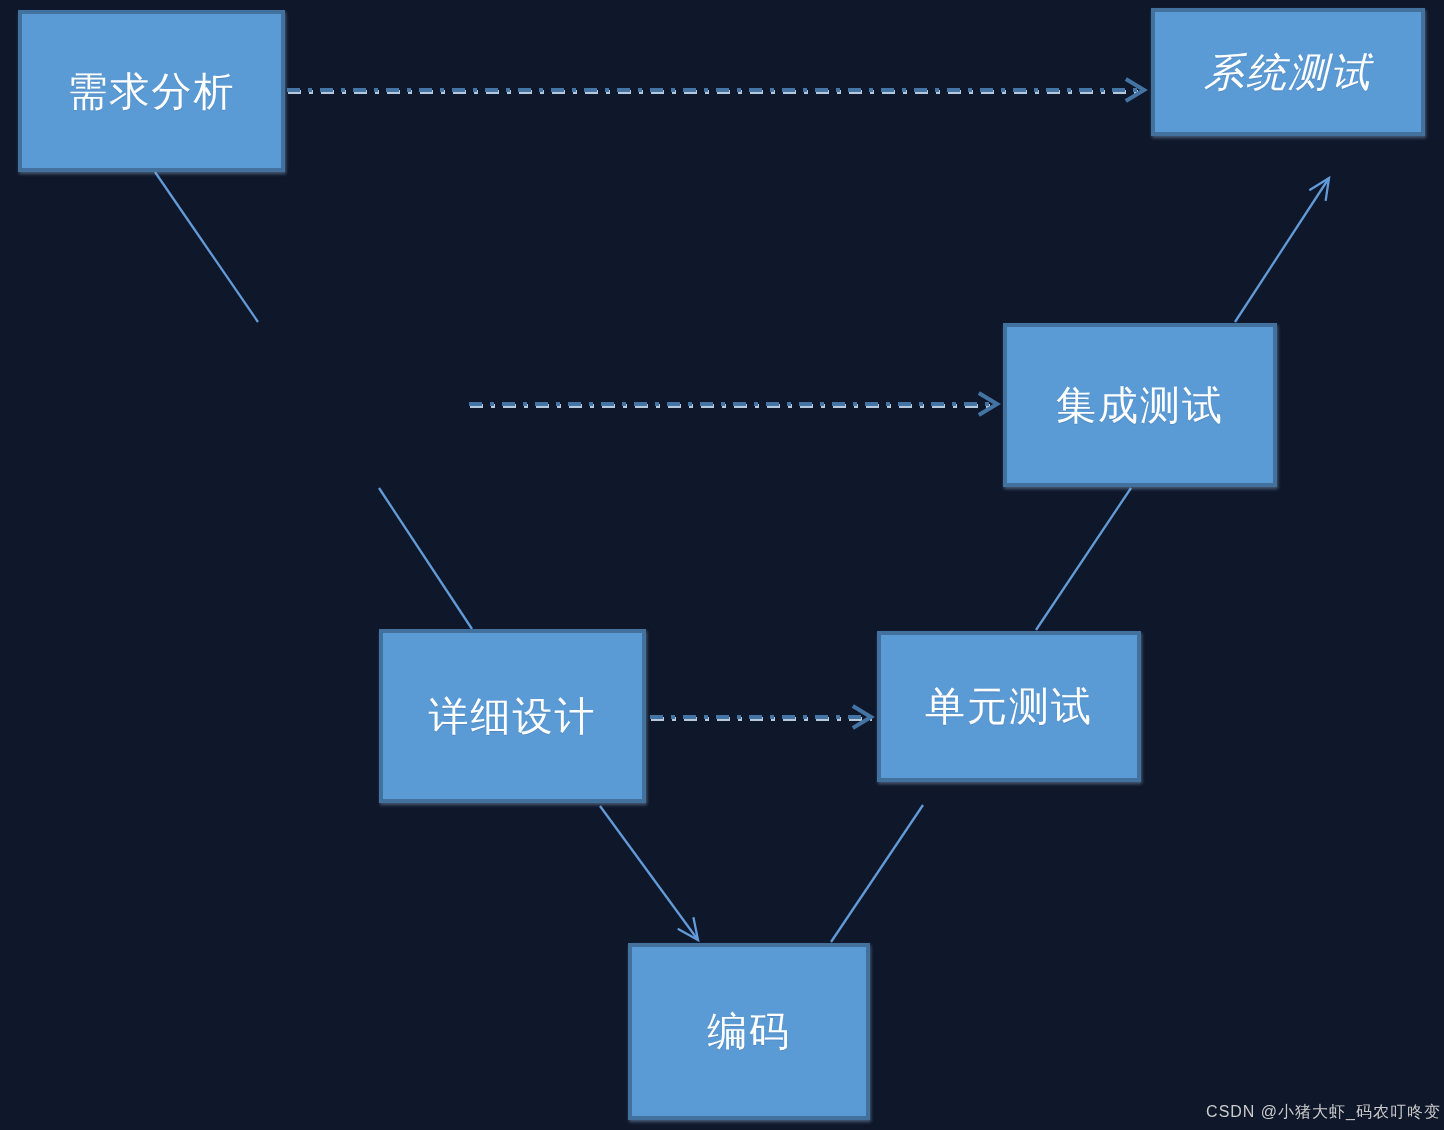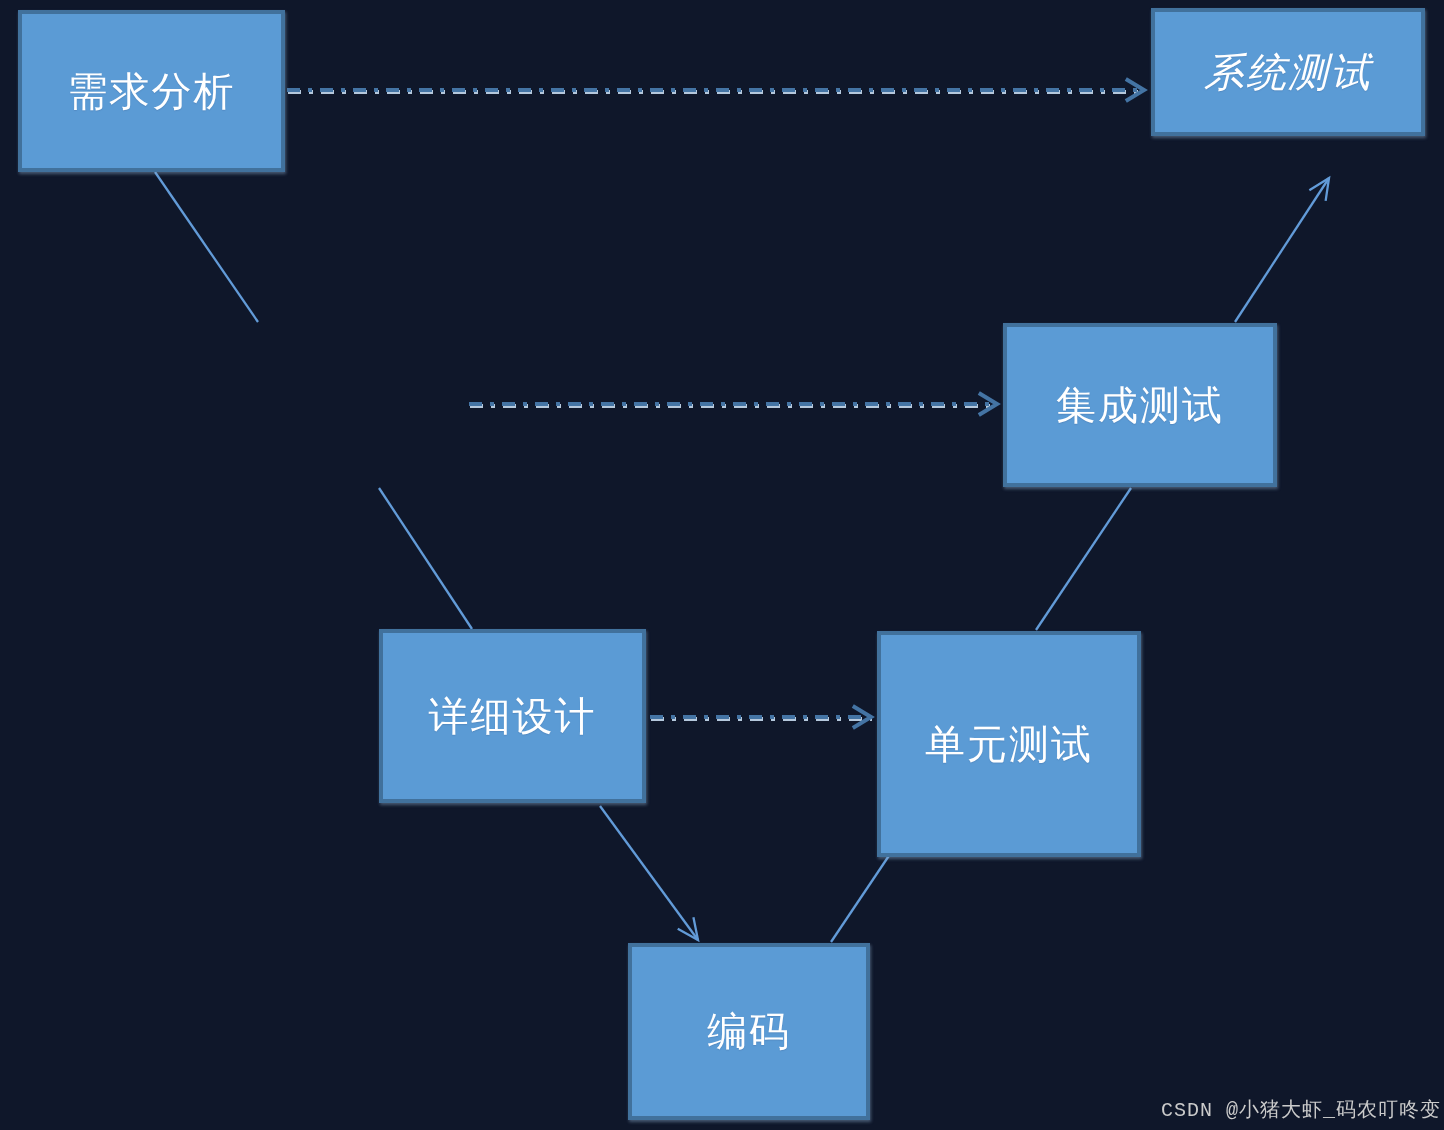--- a/index.html
+++ b/index.html
@@ -40,30 +40,30 @@
     letter-spacing: 2px;
     white-space: nowrap;
     text-shadow: 0 1px 1px rgba(70,110,160,0.35);
   }
   
   .n-req  { left: 18px;   top: 10px;  width: 267px; height: 162px; }
   .n-sys  { left: 1151px; top: 8px;   width: 274px; height: 128px; font-style: italic; }
   .n-pre  { left: 197px;  top: 323px; width: 270px; height: 163px; }
   .n-int  { left: 1003px; top: 323px; width: 274px; height: 164px; }
   .n-det  { left: 379px;  top: 629px; width: 267px; height: 174px; }
-  .n-unit { left: 877px;  top: 631px; width: 264px; height: 226px; }
+  .n-unit { left: 877px;  top: 631px; width: 264px; height: 151px; }
   .n-code { left: 628px;  top: 943px; width: 242px; height: 177px; }
 
   .watermark {
     position: absolute;
     right: 3px;
     bottom: 7px;
-    font-size: 20px;
+    font-size: 16px;
     color: #cbcbcb;
-    font-family: Liberation Mono, monospace;
+    font-family: Liberation Sans, sans-serif;
     letter-spacing: 1px;
   }
 </style>
 </head>
 <body>
 
 <div id="stage">
 
   <svg id="edges" width="1444" height="1130" viewBox="0 0 1444 1130" xmlns="http://www.w3.org/2000/svg">
     <defs>

